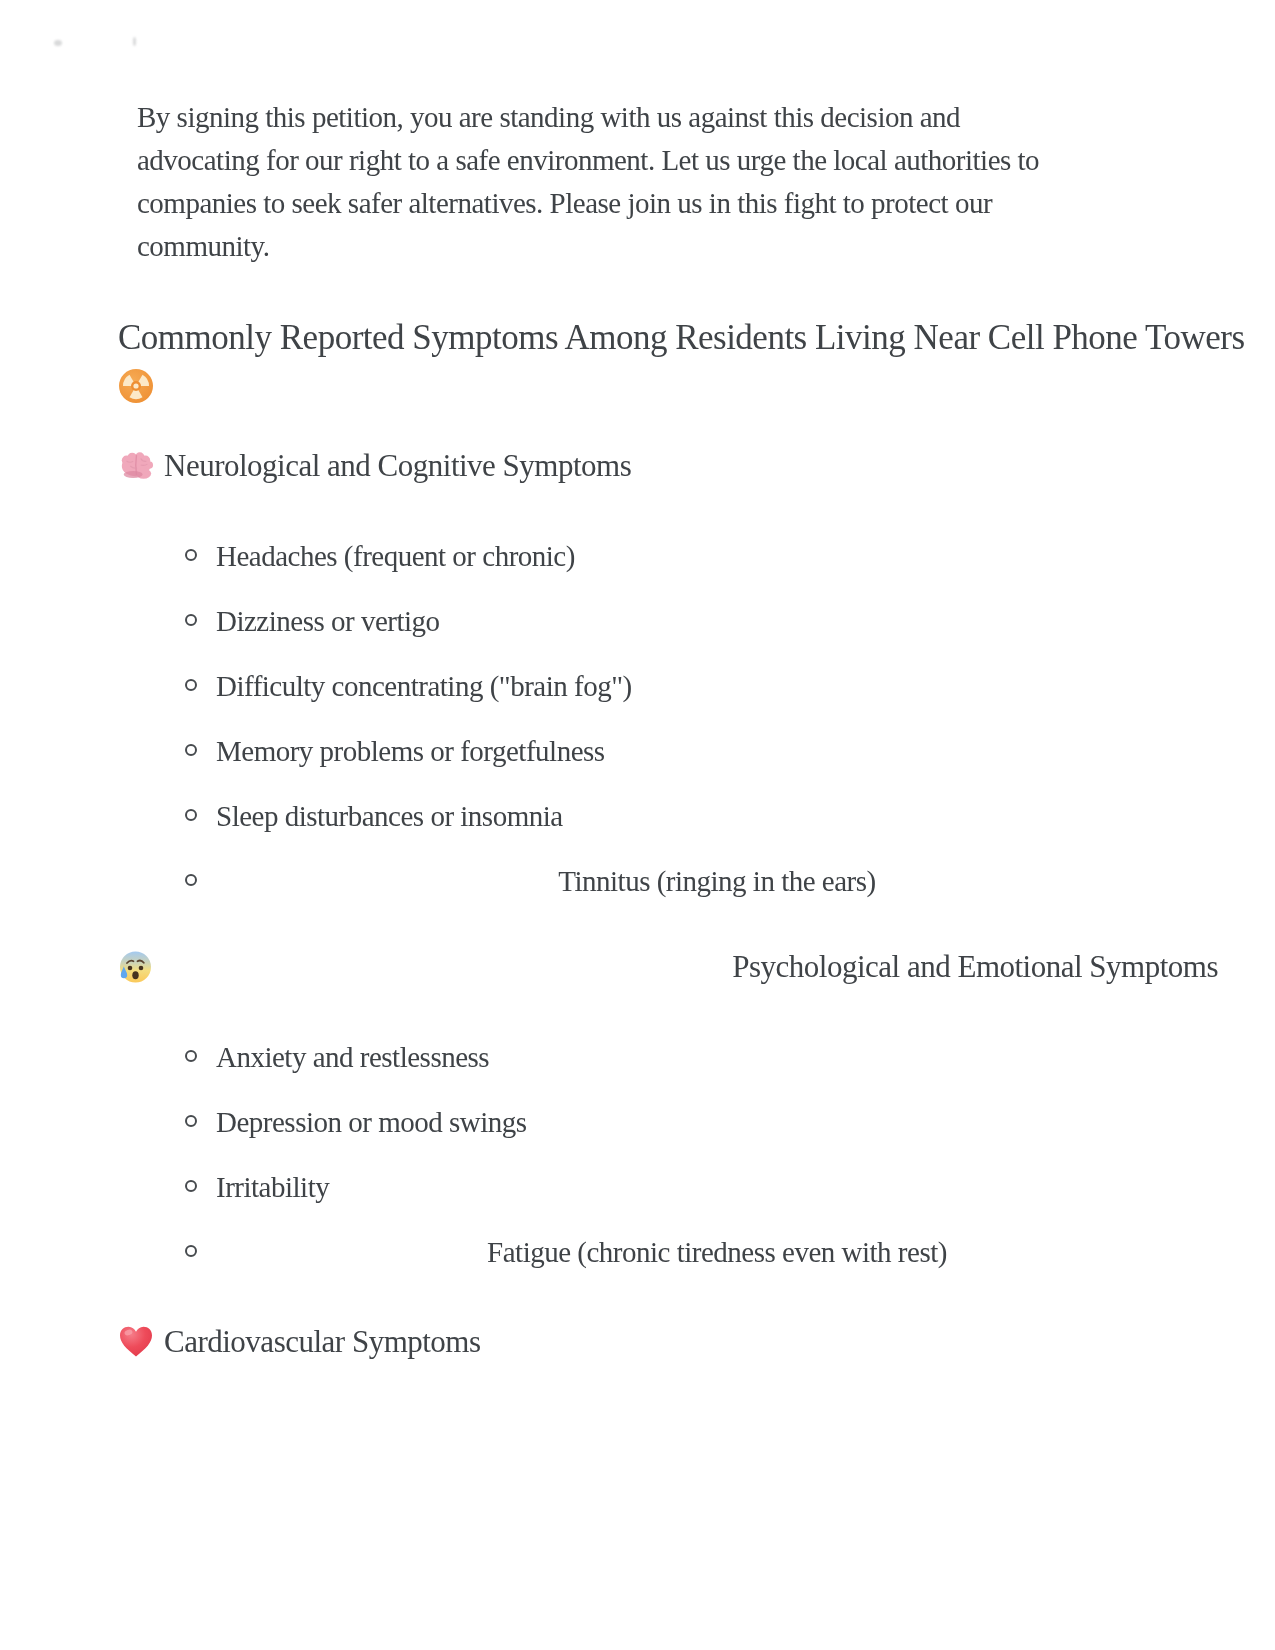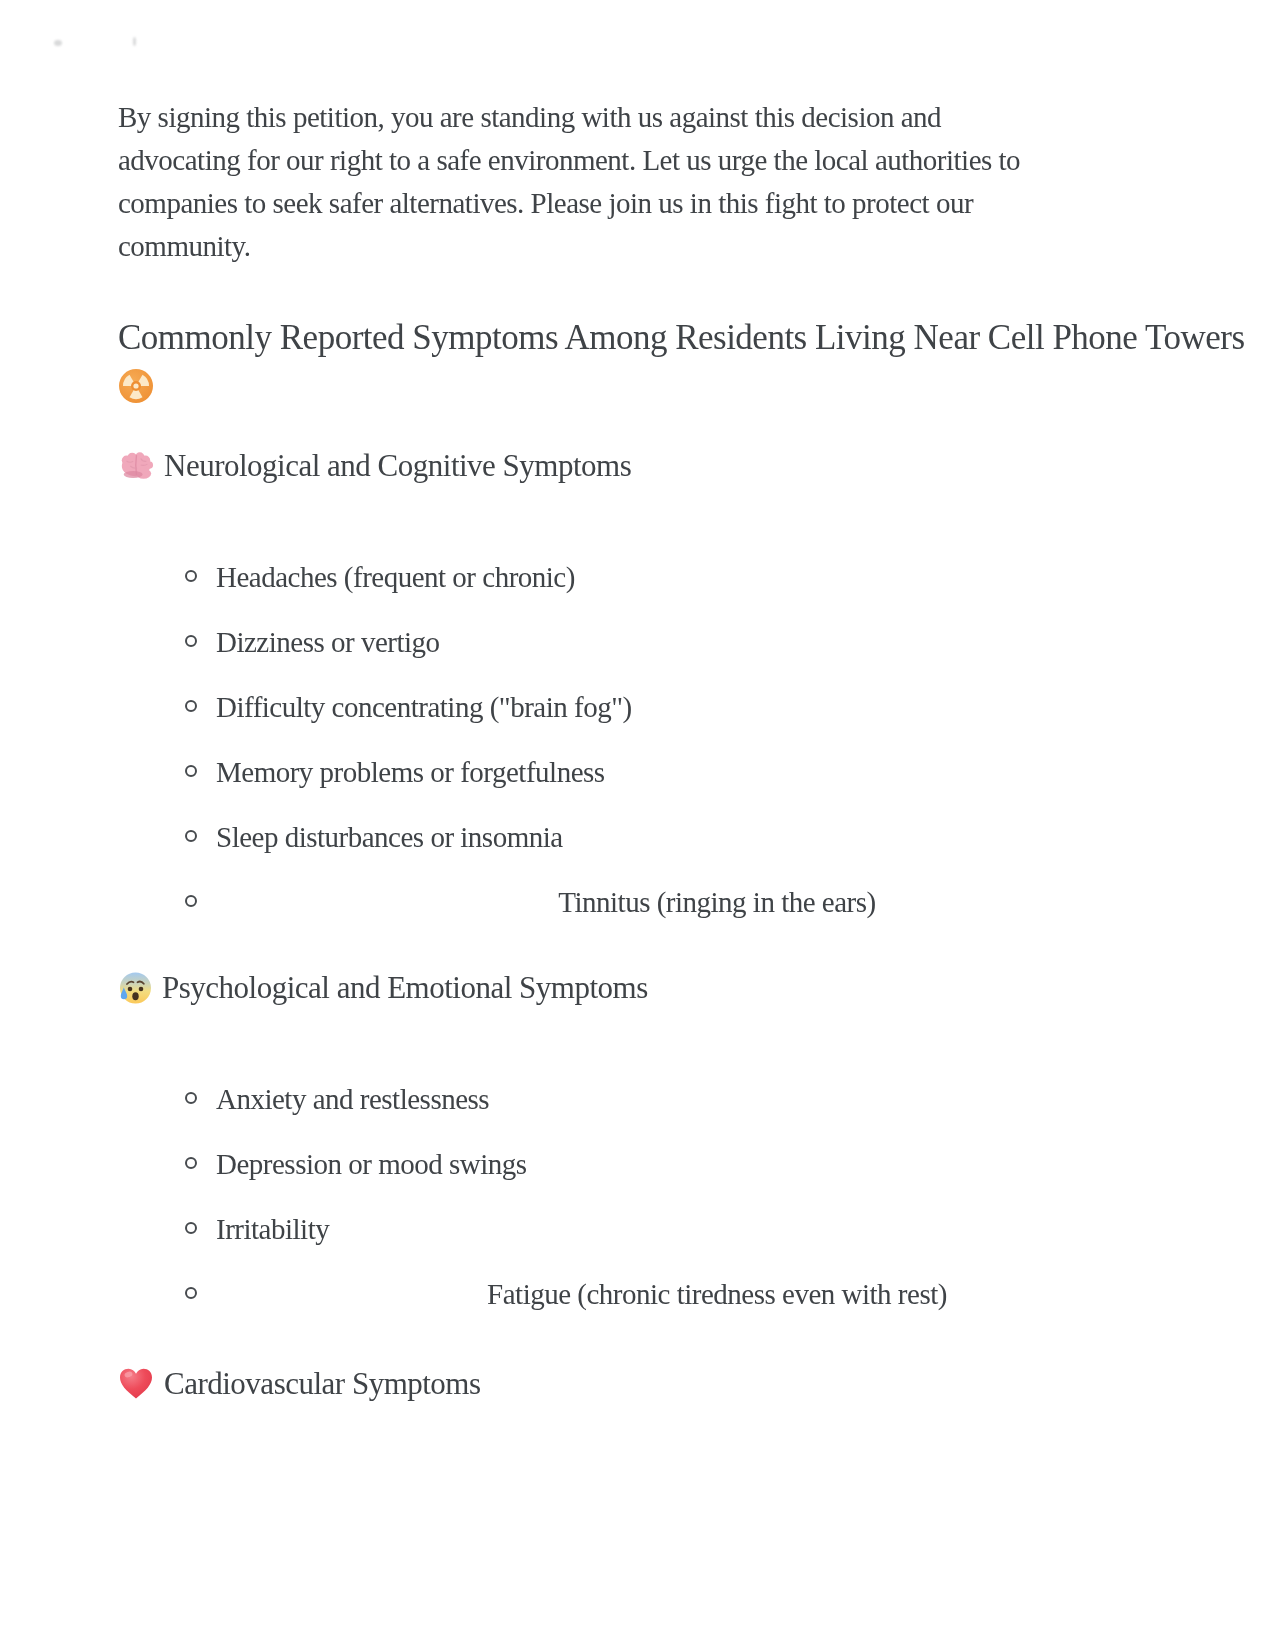--- a/index.html
+++ b/index.html
@@ -22,21 +22,21 @@
   .speck { position: absolute; background: #a9abad; border-radius: 50%; opacity: .45; }
   .speck-1 { left: 54px; top: 40px; width: 8px; height: 6px; filter: blur(1px); }
   .speck-2 { left: 133px; top: 37px; width: 3px; height: 9px; filter: blur(1px); }
 
   .content {
     padding: 96px 40px 0 118px;
     width: 1100px;
   }
 
   .intro { font-size: 29px; letter-spacing: -0.5px; }
-  .intro .line { display: block; line-height: 43px; white-space: nowrap; }
+  .intro .line { display: block; line-height: 43px; white-space: nowrap; margin-left: 19px; }
 
   .symptoms-heading {
     margin-top: 46px;
     font-size: 35px;
     letter-spacing: -0.5px;
     line-height: 48px;
     font-weight: normal;
   }
   .symptoms-heading .h-text { white-space: nowrap; }
   .emoji-row { display: block; height: 48px; display: flex; align-items: center; }
@@ -45,26 +45,26 @@
     display: flex;
     align-items: center;
     font-size: 31px;
     letter-spacing: -0.5px;
     line-height: 48px;
     font-weight: normal;
     white-space: nowrap;
   }
   .section-heading .emoji { margin-right: 10px; flex: 0 0 auto; }
   .sh-1 { margin-top: 32px; text-align: center; }
-  .sh-2 { margin-top: 46px; }
+  .sh-2 { margin-top: 46px; justify-content: space-between; }
   .sh-3 { margin-top: 50px; }
 
   ul.symptom-list {
     list-style: none;
-    margin: 72px 0 0 0;
+    margin: 51px 0 0 0;
     padding: 0;
   }
   ul.symptom-list li {
     position: relative;
     padding-left: 98px;
     font-size: 29px;
     letter-spacing: -0.5px;
     line-height: 31px;
     margin-bottom: 34px;
     white-space: nowrap;

